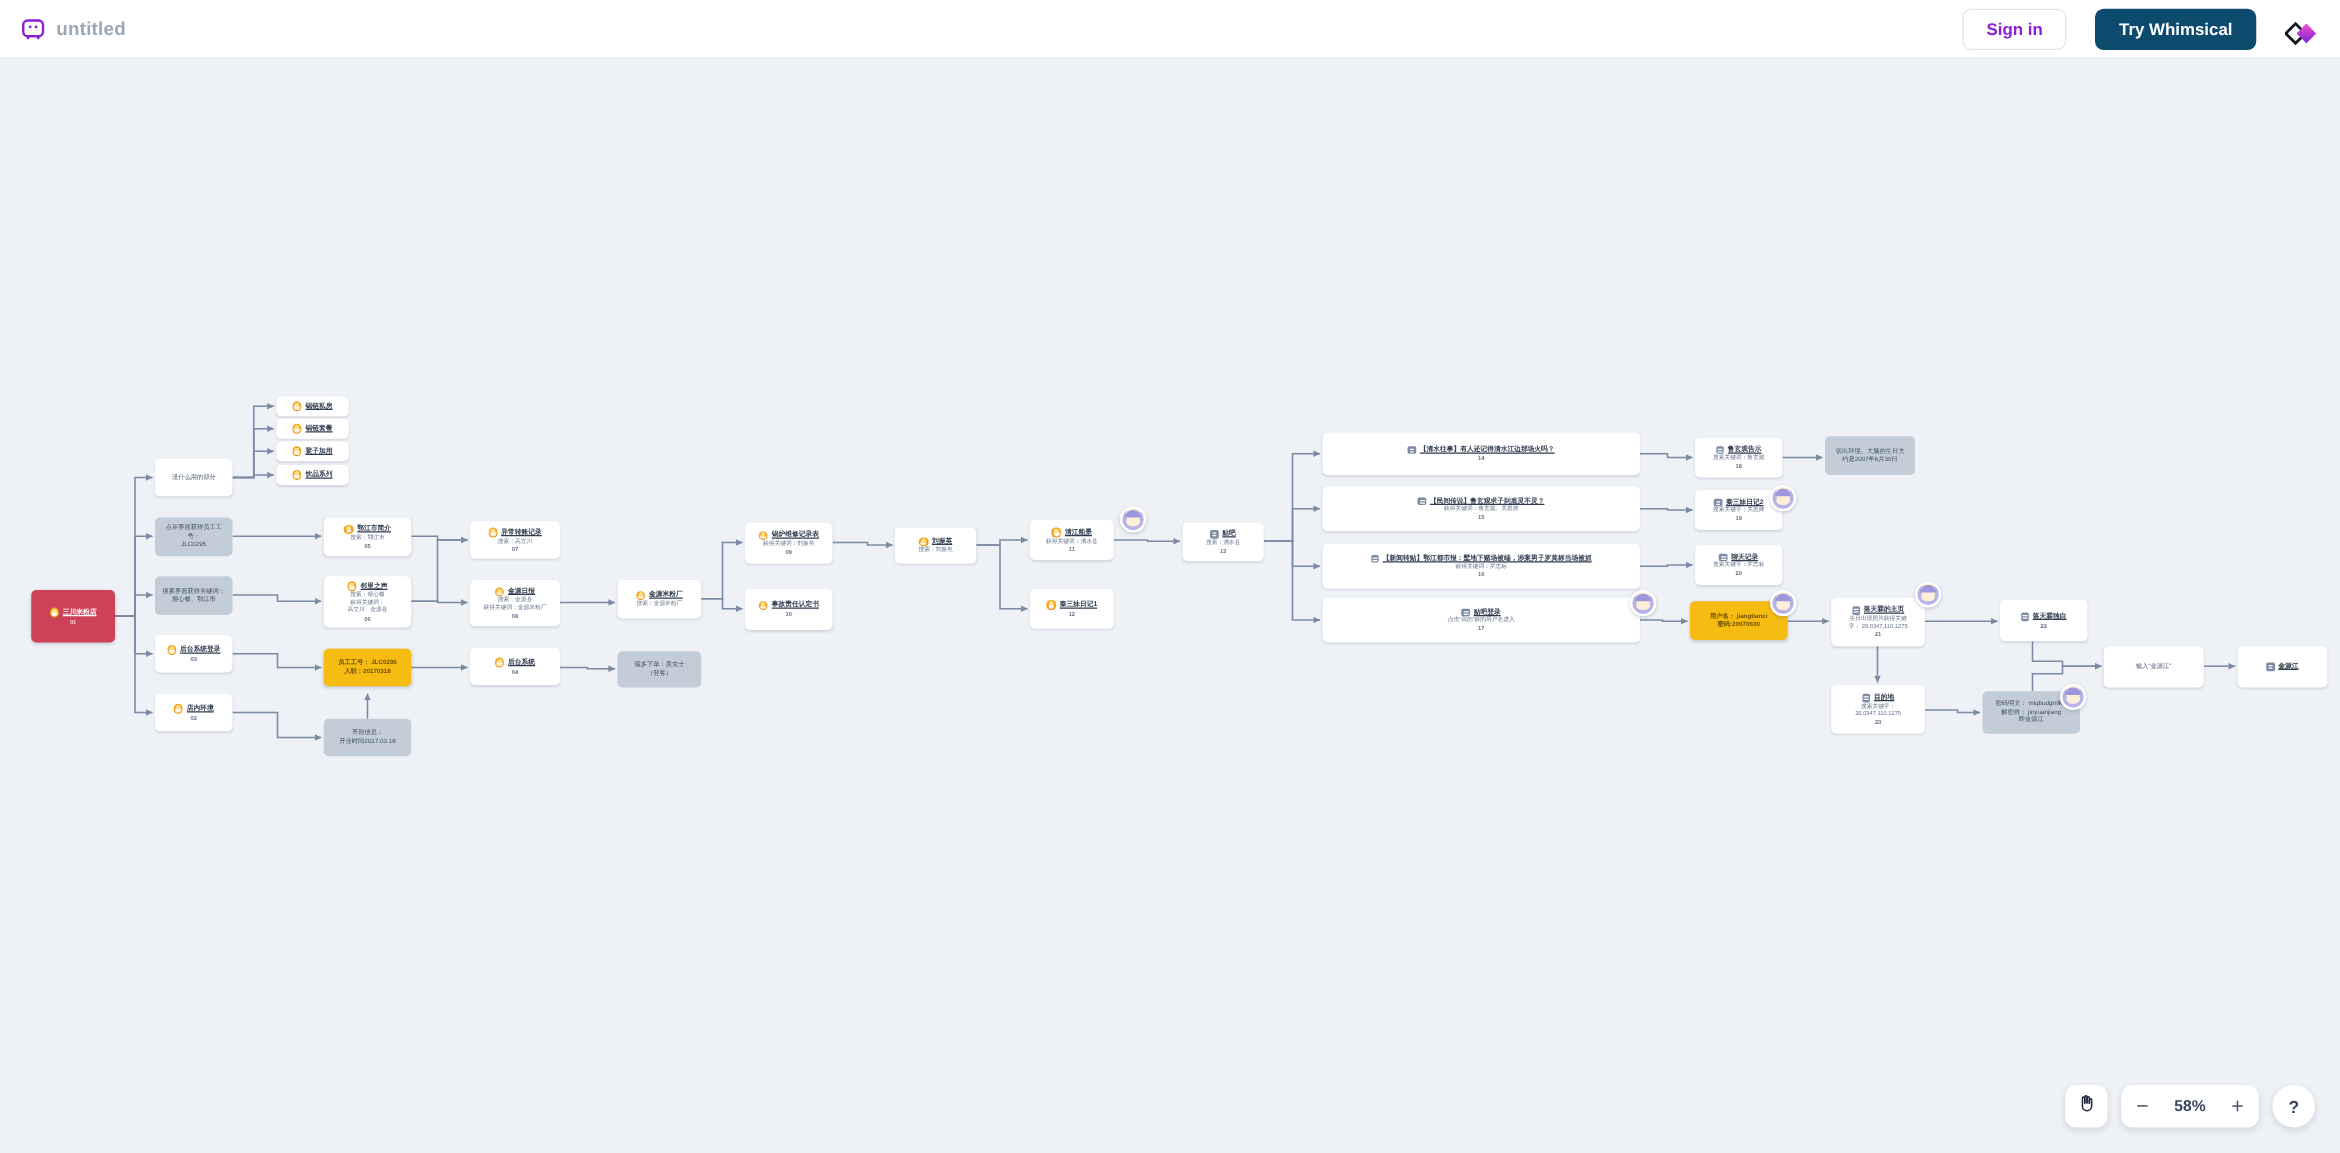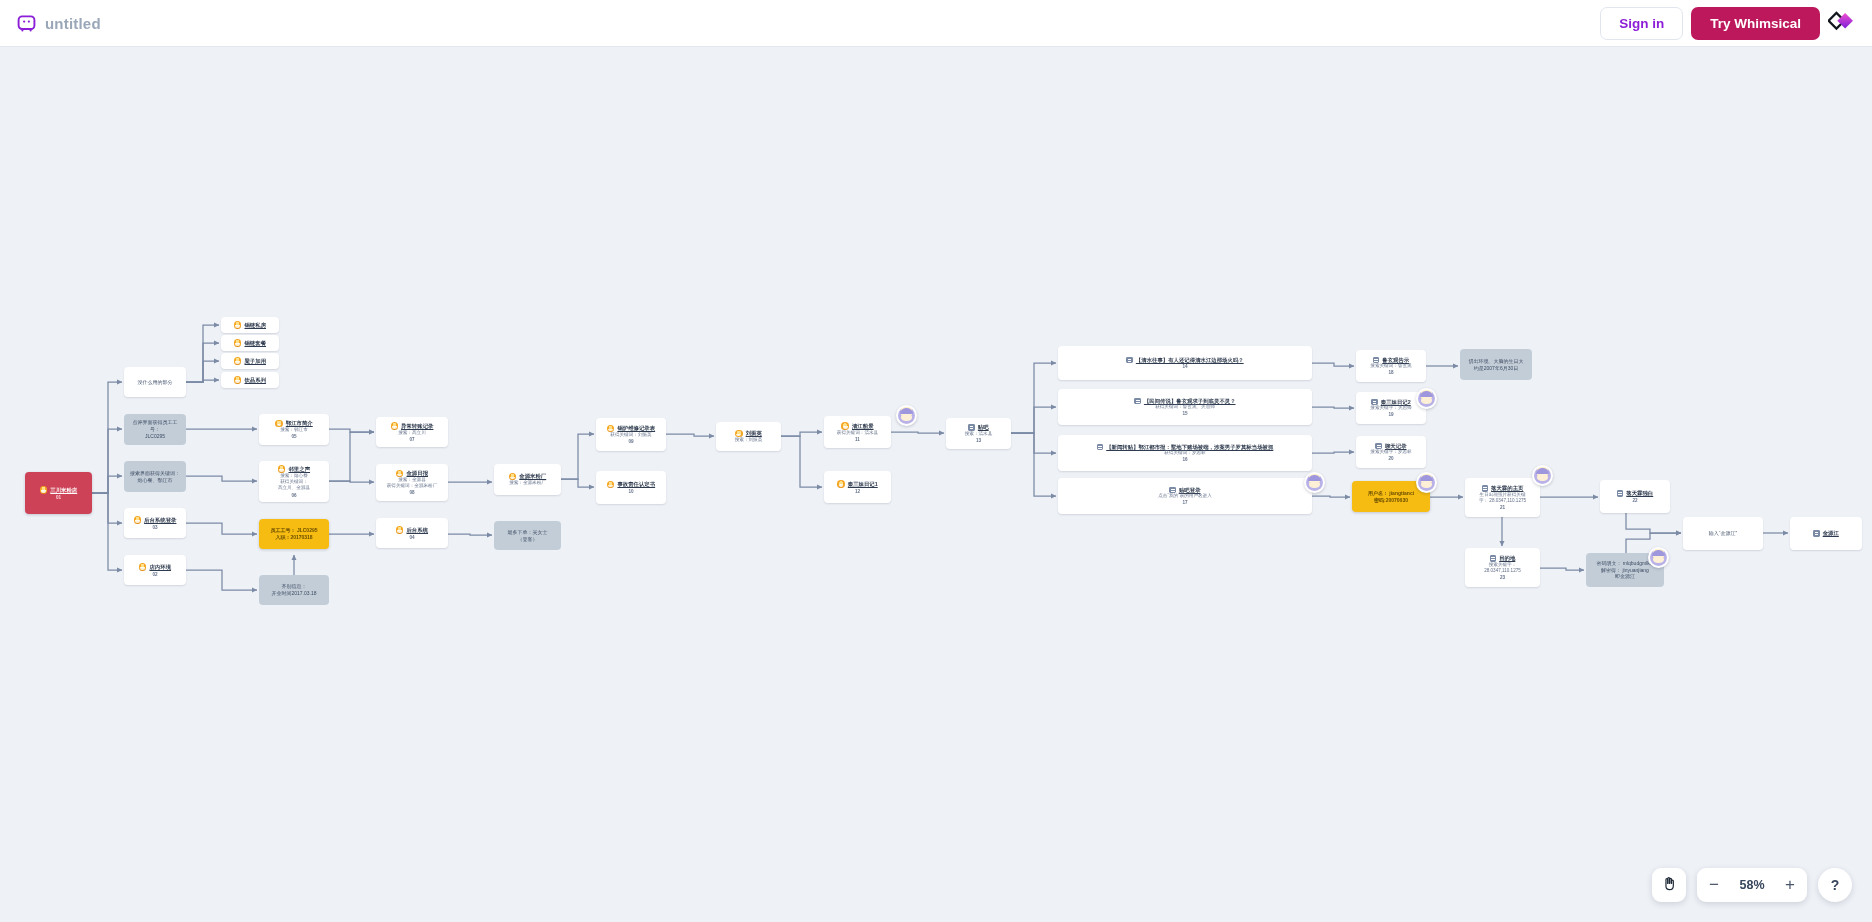--- a/index.html
+++ b/index.html
@@ -11,29 +11,29 @@
 
   
   #topbar {
     position:absolute; top:0; left:0; width:1872px; height:47px;
     background:#ffffff; display:flex; align-items:center;
     border-bottom:1px solid #e3e8ef; z-index:40;
   }
   #brand { display:flex; align-items:center; gap:9px; margin-left:17px; }
   .logo-ic { width:19px; height:19px; display:block; }
   #doc-title { font-size:15px; font-weight:700; color:#9aa7b8; letter-spacing:.2px;text-align:right; }
-  #top-right { margin-left:auto; display:flex; align-items:flex-start; gap:8px; margin-right:17px; }
+  #top-right { margin-left:auto; display:flex; align-items:flex-end; gap:23px; margin-right:17px; }
   #signin {
     font-size:13.5px; font-weight:700; color:#8b1ed6;
     background:#fff; border:1px solid #e1e6ee; border-radius:7px;
     padding:8px 18px; cursor:pointer;
   }
   #trybtn {
     font-size:13.5px; font-weight:700; color:#fff;
-    background:#be185d; border:none; border-radius:7px;
+    background:#0c4a6e; border:none; border-radius:7px;
     padding:9px 19px; cursor:pointer;
   }
   #wlogo { width:27px; height:27px; }
 
   
   #canvas { position:absolute; top:47px; left:0; width:1872px; height:875px; overflow:hidden; }
   #edges { position:absolute; top:0; left:0; width:1872px; height:875px; }
 
   
   .node {

